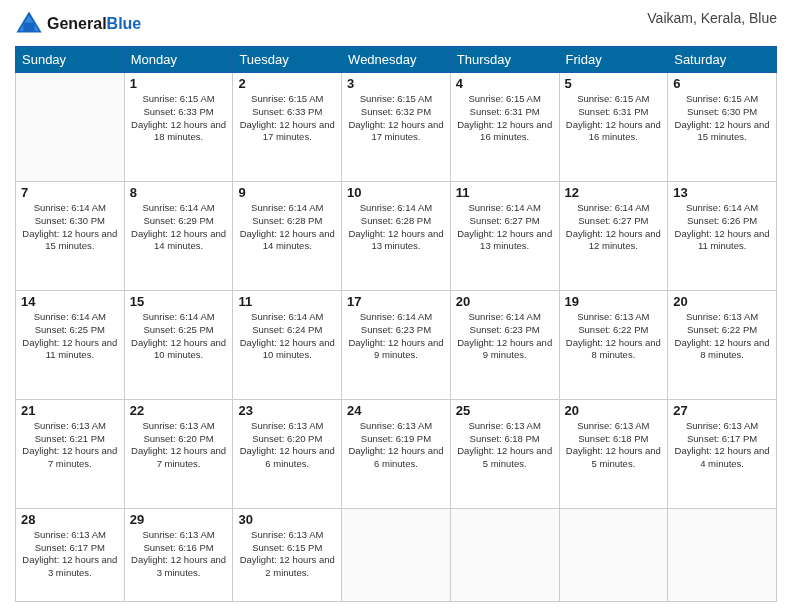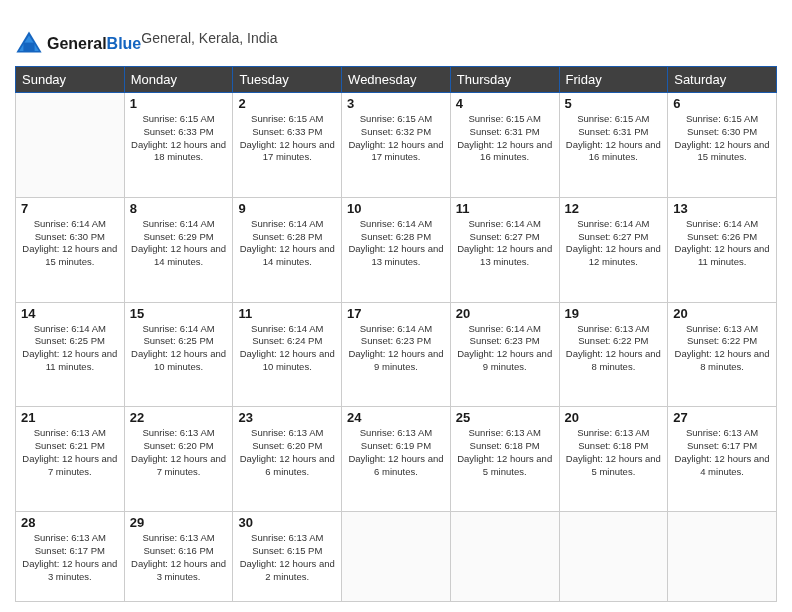--- a/index.html
+++ b/index.html
@@ -12,23 +12,23 @@
     }
     .page {
       width: 792px;
       height: 612px;
       padding: 10px 15px;
       display: flex;
       flex-direction: column;
     }
     .header {
       display: flex;
+      justify-content: space-between;
       align-items: flex-start;
       margin-bottom: 8px;
-      margin-top: 20px;
     }
     .logo {
       display: flex;
       align-items: center;
     }
     .logo-icon {
       width: 28px;
       height: 28px;
       margin-right: 4px;
     }
@@ -45,21 +45,21 @@
       color: #444;
     }
     .calendar {
       flex: 1;
       border: 1px solid #ccc;
       border-collapse: collapse;
       width: 100%;
       table-layout: fixed;
     }
     .calendar th {
-      background: #404040;
+      background: #0369a1;
       color: #fff;
       text-align: left;
       padding: 5px 6px;
       font-size: 13px;
       font-weight: normal;
       border: 1px solid #1a5aad;
     }
     .calendar td {
       vertical-align: top;
       border: 1px solid #ccc;
@@ -96,21 +96,21 @@
       <svg class="logo-icon" viewBox="0 0 40 40">
         <polygon points="20,2 38,32 2,32" fill="#1565c0"></polygon>
         <polygon points="20,8 34,30 6,30" fill="#42a5f5" opacity="0.6"></polygon>
         <rect x="12" y="18" width="16" height="12" fill="#1565c0"></rect>
       </svg>
       <div>
         <div style="font-size:16px;font-weight:bold;color:#1a1a1a;">General<span style="color:#1565c0;">Blue</span></div>
       </div>
     </div>
     <div class="title-area">
-      <div class="location">General, Kerala, India</div>
+      <div class="location">Vaikam, Kerala, Blue</div>
     </div>
   </div>
 
   <table class="calendar">
     <thead>
       <tr>
         <th>Sunday</th>
         <th>Monday</th>
         <th>Tuesday</th>
         <th>Wednesday</th>

